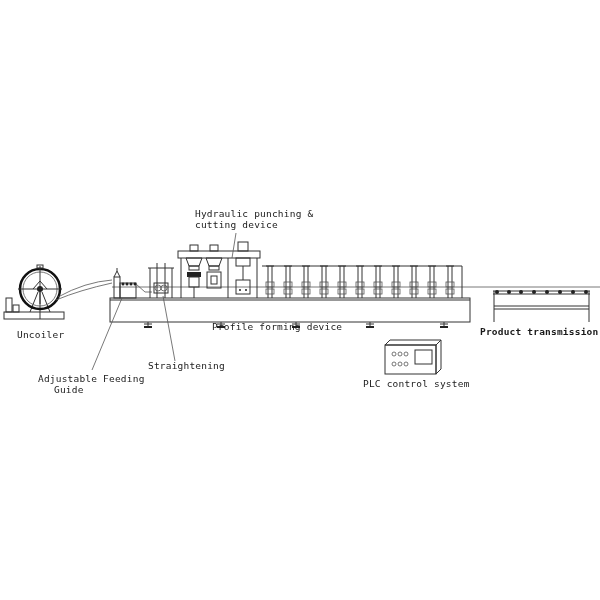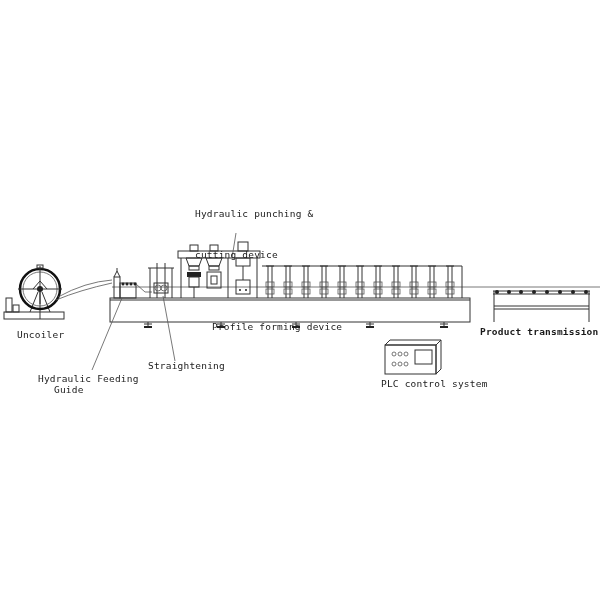--- a/index.html
+++ b/index.html
@@ -239,20 +239,20 @@
   </g>
 
   <g>
     <line class="thin" x1="122" y1="298" x2="92" y2="370"></line>
     <line class="thin" x1="163" y1="296" x2="175" y2="361"></line>
     <line class="thin" x1="236" y1="233" x2="232" y2="258"></line>
   </g>
 </svg>
 
 <div class="lbl" style="left:2px; top:329px;margin-left:15px;">Uncoiler</div>
-<div class="lbl" style="left:38px; top:373px;">Hydraulic Feeding</div>
+<div class="lbl" style="left:38px; top:373px;">Adjustable Feeding</div>
 <div class="lbl" style="left:38px; top:384px;margin-left:16px;">Guide</div>
 <div class="lbl" style="left:148px; top:360px;">Straightening</div>
 <div class="lbl" style="left:195px; top:208px;text-align:right;">Hydraulic punching &amp;</div>
-<div class="lbl" style="left:195px; top:219px;margin-top:30px;">cutting device</div>
+<div class="lbl" style="left:195px; top:219px;">cutting device</div>
 <div class="lbl" style="left:212px; top:321px;">Profile forming device</div>
-<div class="lbl" style="left:363px; top:378px;margin-left:18px;">PLC control system</div>
+<div class="lbl" style="left:363px; top:378px;">PLC control system</div>
 <div class="lbl" style="left:480px; top:326px;font-weight:bold;">Product transmission</div>
 
 </body></html>

